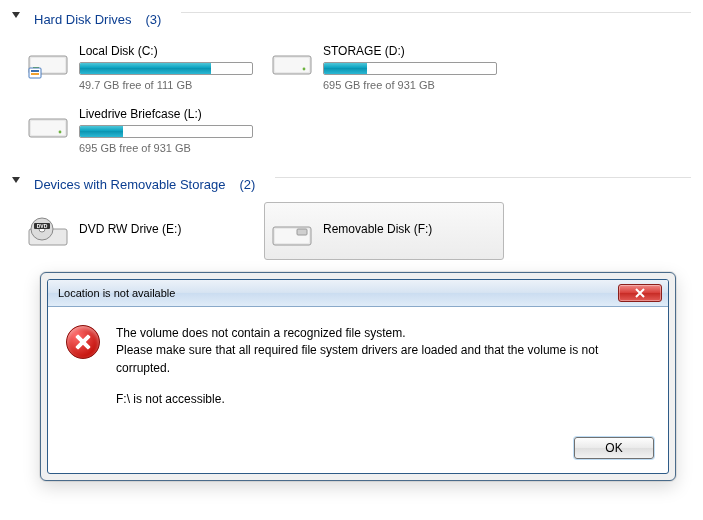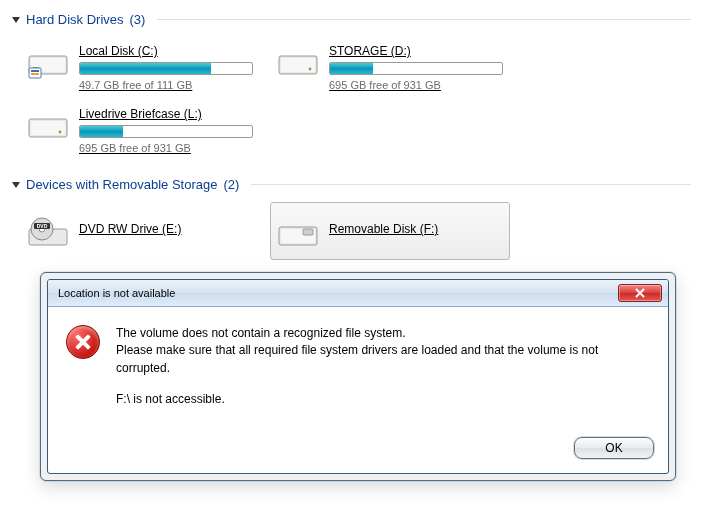--- a/index.html
+++ b/index.html
@@ -7,23 +7,23 @@
     margin: 0;
     padding: 8px 12px;
     font-family: "Segoe UI", Tahoma, sans-serif;
     font-size: 12px;
     background: #fff;
     color: #000;
     width: 703px;
   }
   .section-header {
     display: flex;
-    align-items: center;
+    align-items: flex-start;
     margin: 4px 0 10px 0;
-    gap: 4px;
+    gap: 12px;
   }
   .section-arrow {
     width: 0; height: 0;
     border-left: 4px solid transparent;
     border-right: 4px solid transparent;
     border-top: 6px solid #333;
     margin-right: 2px;
   }
   .section-title {
     color: #0b3e91;
@@ -35,24 +35,23 @@
     margin-left: 2px;
   }
   .section-rule {
     flex: 1;
     height: 1px;
     background: #e0e0e0;
     margin-left: 8px;
   }
   .drive-row {
     display: flex;
-    gap: 10px;
+    gap: 4px;
     margin-left: 8px;
     margin-bottom: 4px;
-    text-decoration: underline;
   }
   .drive {
     display: flex;
     align-items: flex-start;
     width: 240px;
     padding: 4px 6px;
     gap: 10px;
     border: 1px solid transparent;
     border-radius: 3px;
   }
@@ -155,21 +154,21 @@
   .dlg-msg p { margin: 0 0 14px 0; }
   .dlg-foot {
     display: flex;
     justify-content: flex-end;
     padding: 0 14px 14px 14px;
   }
   .btn {
     min-width: 80px;
     padding: 3px 14px;
     border: 1px solid #707070;
-    border-radius: 8px;
+    border-radius: 3px;
     background: linear-gradient(#fdfdfd, #ebebeb 48%, #dedede 49%, #f2f2f2);
     font-family: inherit;
     font-size: 12px;
     box-shadow: 0 0 0 1px rgba(0,120,215,.25);
     cursor: default;
     text-align: center;
   }
 </style>
 </head>
 <body>

